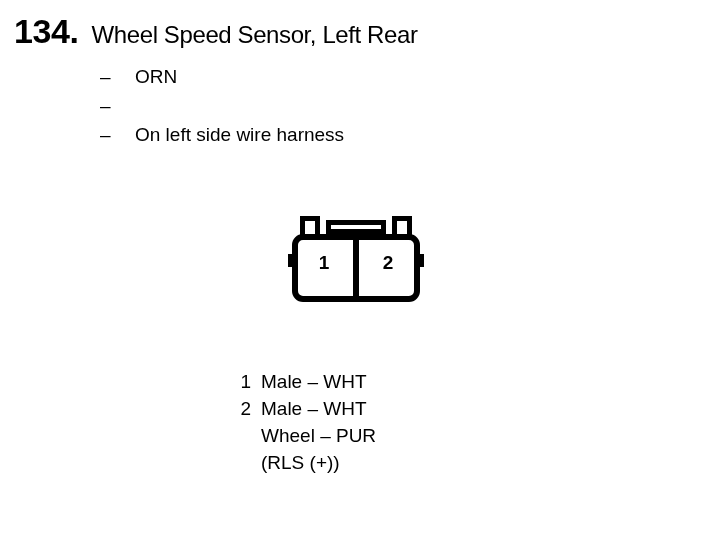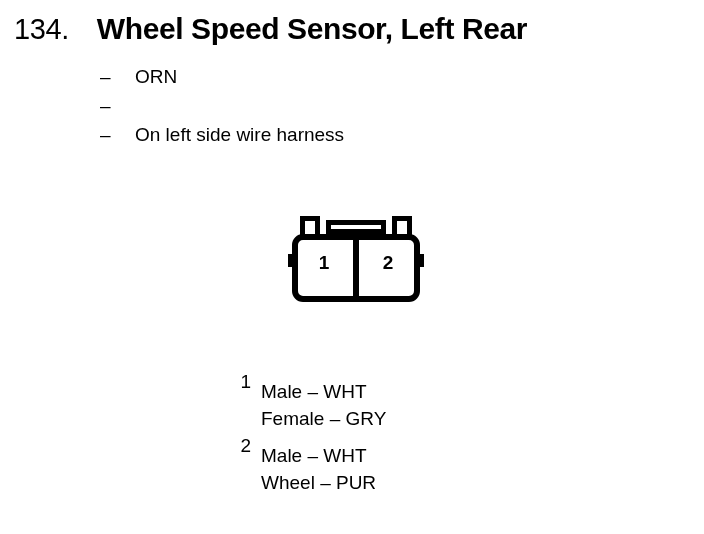--- a/index.html
+++ b/index.html
@@ -20,29 +20,29 @@
   
   .title-row {
     position: absolute;
     left: 14px;
     top: 12px;
     display: flex;
     align-items: baseline;
     white-space: nowrap;
   }
   .title-number {
-    font-size: 29px;
+    font-size: 34px;
+    font-weight: bold;
+    letter-spacing: -0.4px;
+  }
+  .title-text {
+    font-size: 24px;
     font-weight: normal;
     letter-spacing: -0.4px;
-  }
-  .title-text {
-    font-size: 30px;
-    font-weight: bold;
-    letter-spacing: -0.4px;
-    margin-left: 28px;
+    margin-left: 13px;
   }
 
   
   .bullet-list {
     position: absolute;
     left: 100px;
     top: 62px;
   }
   .bullet-item {
     display: flex;
@@ -151,21 +151,20 @@
     align-items: flex-start;
     white-space: nowrap;
   }
   .pin-number {
     width: 15px;
     flex: none;
     text-align: right;
   }
   .pin-lines {
     margin-left: 10px;
-    margin-top: 10px;
   }
   .pin-line { white-space: nowrap; }
 </style>
 </head>
 <body>
 
 <div class="title-row">
   <span class="title-number">134.</span>
   <span class="title-text">Wheel Speed Sensor, Left Rear</span>
 </div>
@@ -206,25 +205,25 @@
   <div class="cavity-num two">2</div>
 
 </div>
 
 <div class="pin-legend">
 
   <div class="pin-block">
     <span class="pin-number">1</span>
     <span class="pin-lines">
       <div class="pin-line">Male – WHT</div>
-      <div class="pin-line">Female – GRY</div>
     </span>
   </div>
 
   <div class="pin-block">
     <span class="pin-number">2</span>
     <span class="pin-lines">
       <div class="pin-line">Male – WHT</div>
       <div class="pin-line">Wheel – PUR</div>
+      <div class="pin-line">(RLS (+))</div>
     </span>
   </div>
 
 </div>
 
 </body></html>

